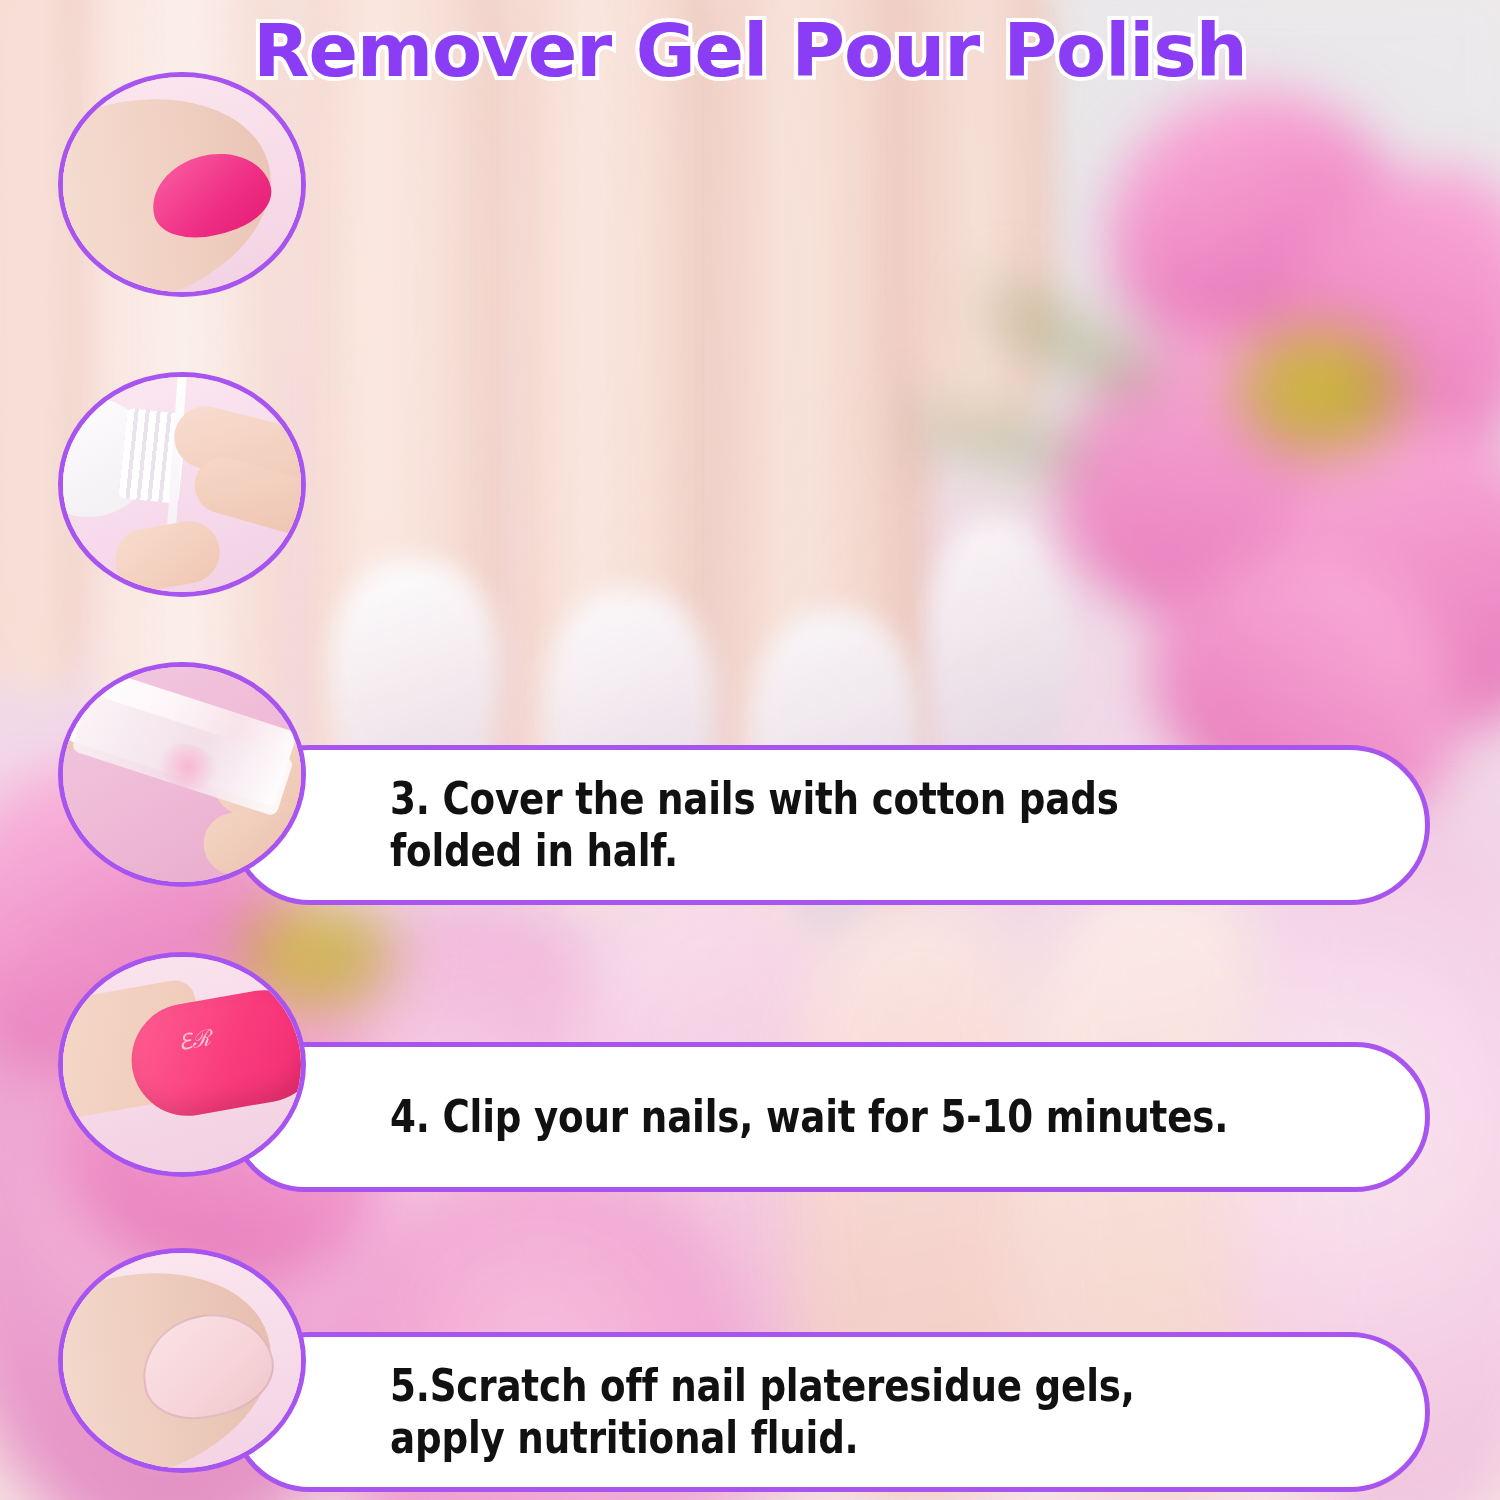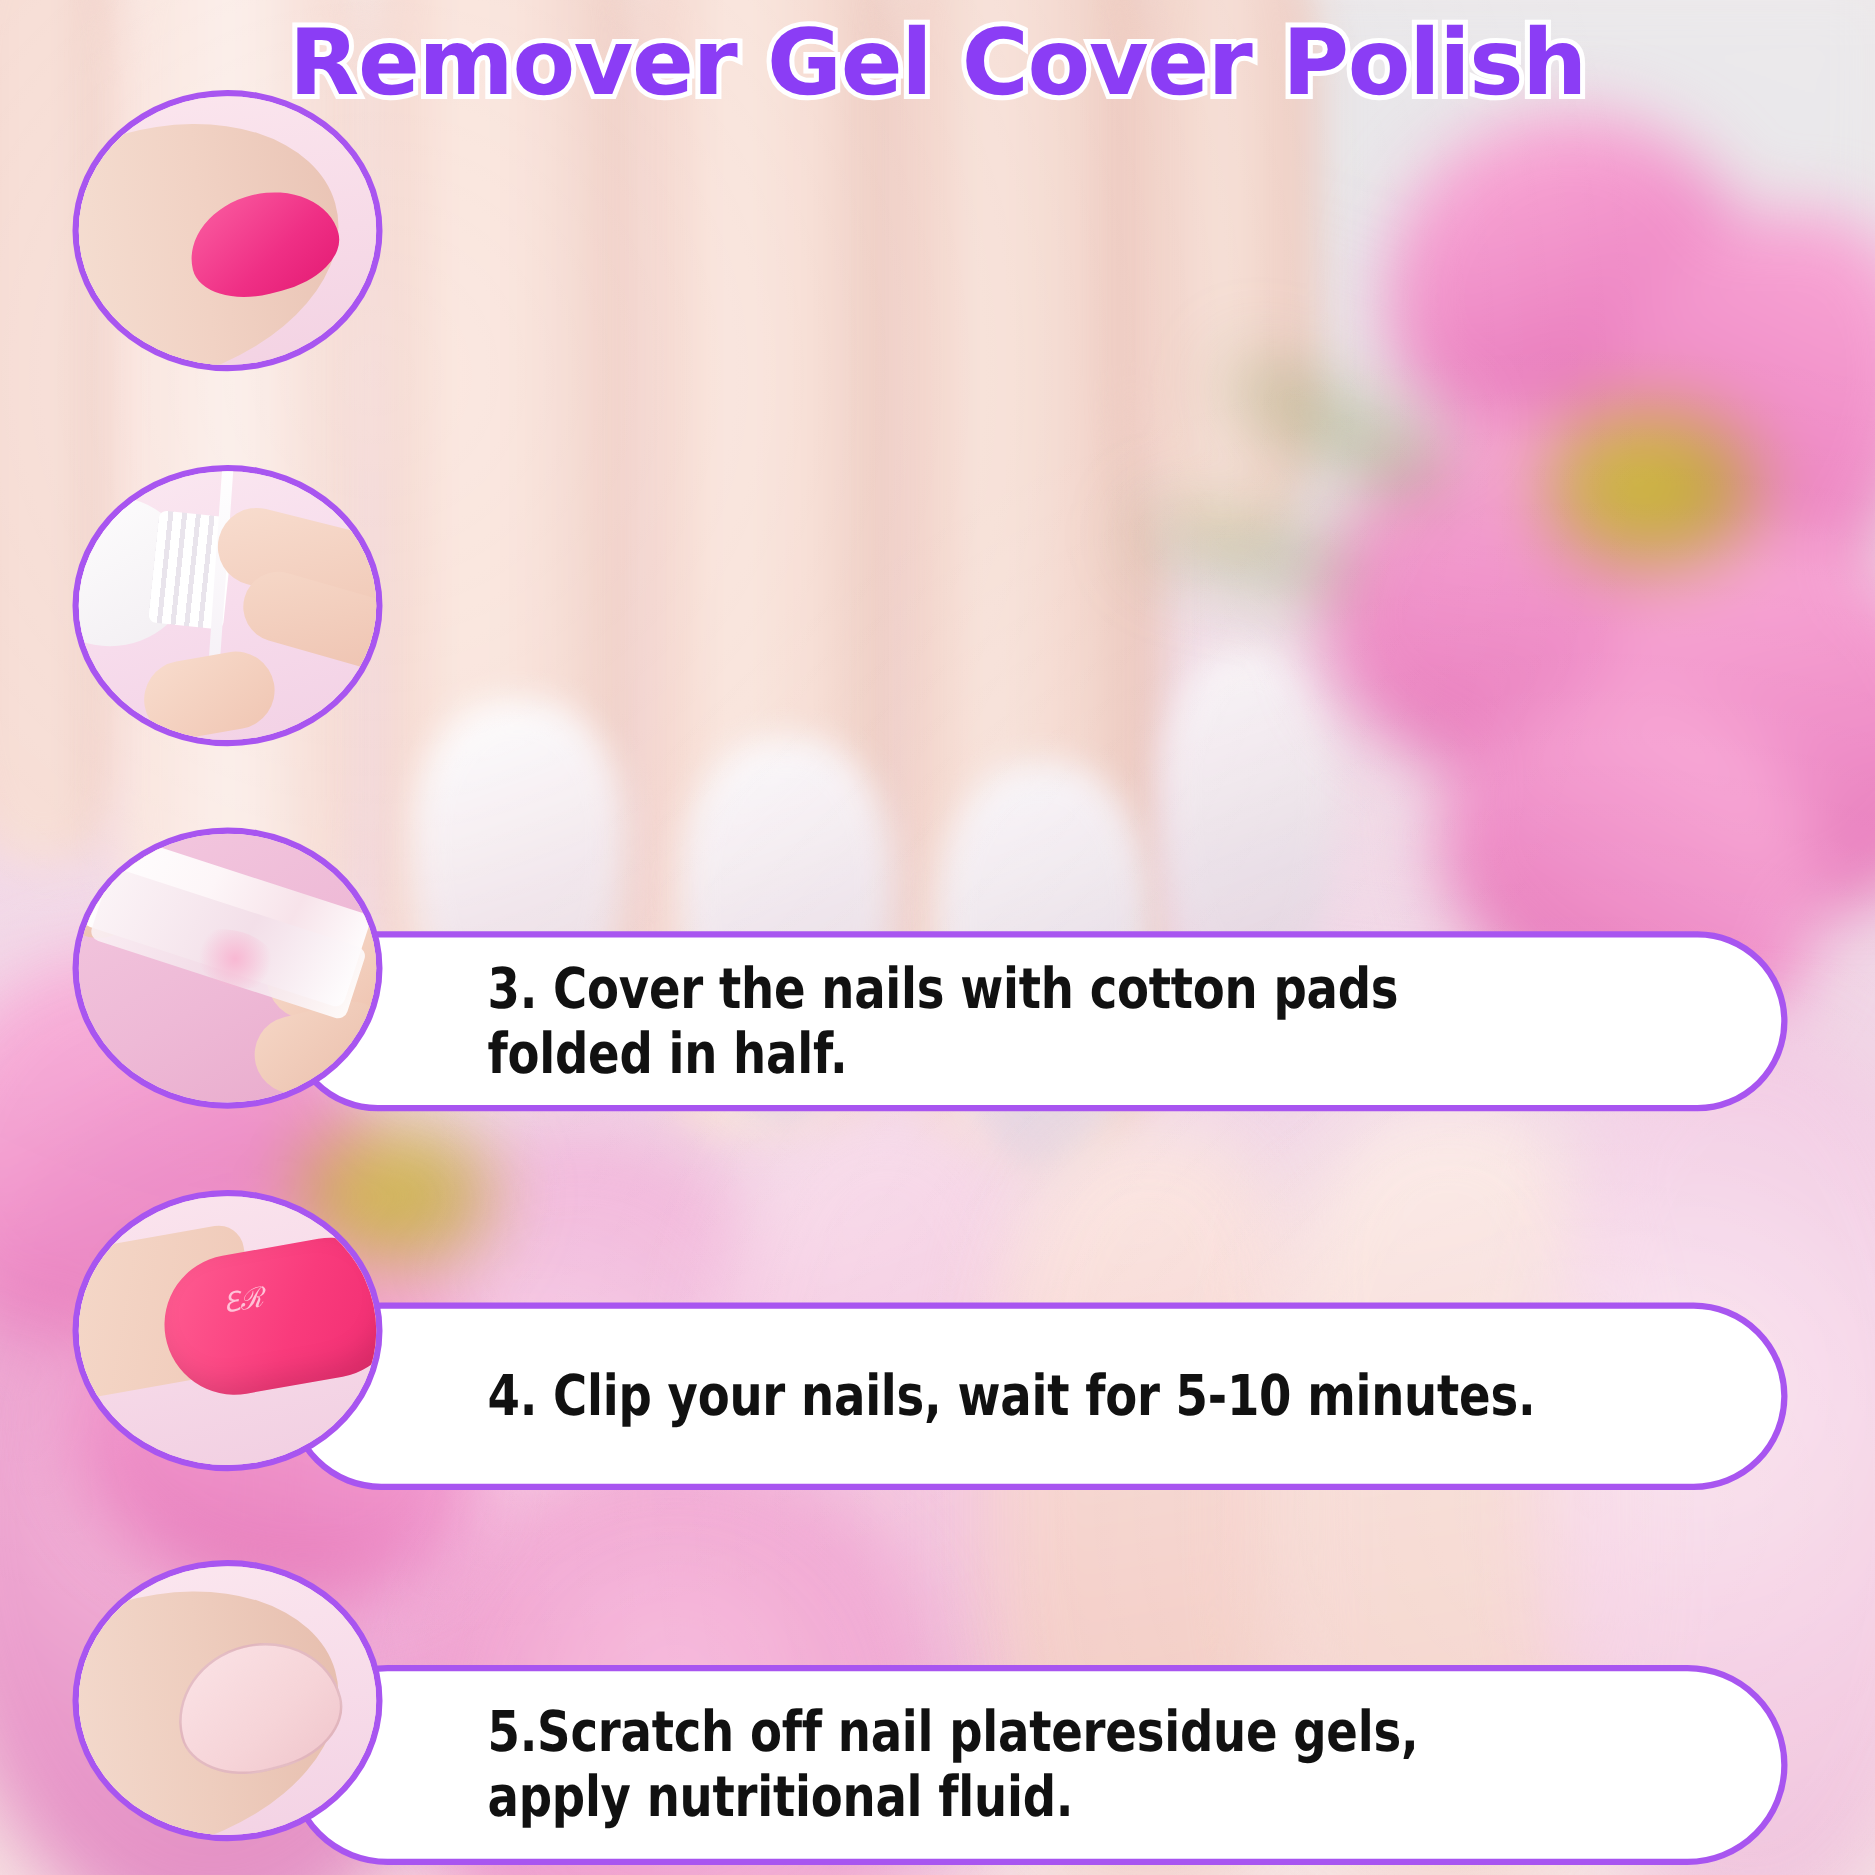--- a/index.html
+++ b/index.html
@@ -175,21 +175,21 @@
       <div class="petal" style="left:-80px;top:760px;width:360px;height:300px;transform:rotate(-25deg);opacity:.9;"></div>
       <div class="petal" style="left:60px;top:980px;width:330px;height:300px;transform:rotate(15deg);opacity:.85;"></div>
       <div class="fcenter" style="left:240px;top:900px;width:150px;height:110px;opacity:.9;"></div>
     </div>
 
     <div class="bg-soft"></div>
   </div>
 
   <div class="content">
 
-    <div class="title">Remover Gel Cover Polish</div>
+    <div class="title">Remover Gel Pour Polish</div>
 
     <div class="circle" style="left:58px;top:72px;width:248px;height:225px;">
       <div class="photo">
         <div class="skin-bg"></div>
         <div class="finger-shape" style="left:-40px;top:20px;width:250px;height:200px;border-radius:0 60% 60% 0/0 50% 50% 0;transform:rotate(-16deg);"></div>
         <div class="nail-shape" style="left:88px;top:78px;width:120px;height:80px;background:linear-gradient(150deg,#fb5fa2,#ef2f85 60%,#e41b74);transform:rotate(-14deg);"></div>
       </div>
     </div>
 
     <div class="circle" style="left:58px;top:372px;width:248px;height:225px;">
@@ -197,21 +197,21 @@
         <div class="skin-bg" style="background:linear-gradient(160deg,#fbe9f1,#f7dcec 50%,#f2d0e4);"></div>
         <div style="position:absolute;left:-40px;top:20px;width:130px;height:120px;border-radius:50%;background:linear-gradient(150deg,#ffffff,#f2eef2);"></div>
         <div style="position:absolute;left:60px;top:34px;width:60px;height:90px;background:repeating-linear-gradient(90deg,#ffffff 0 7px,#e9e4ec 7px 11px);border-radius:6px;transform:rotate(6deg);"></div>
         <div style="position:absolute;left:108px;top:-6px;width:9px;height:200px;background:linear-gradient(180deg,#ffffff,#f4eef5);border-radius:6px;transform:rotate(4deg);"></div>
         <div style="position:absolute;left:110px;top:40px;width:150px;height:62px;border-radius:40px;background:linear-gradient(150deg,#f8ddcf,#f0c8b6);transform:rotate(14deg);"></div>
         <div style="position:absolute;left:130px;top:92px;width:140px;height:56px;border-radius:40px;background:linear-gradient(150deg,#f6d8c8,#eec2b0);transform:rotate(16deg);"></div>
         <div style="position:absolute;left:52px;top:148px;width:105px;height:62px;border-radius:44px;background:linear-gradient(150deg,#f8dccd,#f0c6b3);transform:rotate(-10deg);"></div>
       </div>
     </div>
 
-    <div class="bubble" style="left:230px;top:745px;width:1200px;height:144px;">
+    <div class="bubble" style="left:230px;top:745px;width:1200px;height:160px;">
       <div class="bubble-text">3. Cover the nails with cotton pads
 folded in half.</div>
     </div>
     <div class="circle" style="left:58px;top:662px;width:248px;height:225px;">
       <div class="photo">
         <div class="skin-bg" style="background:linear-gradient(150deg,#f3c9e0,#eeb9d6 55%,#e8a9cb);"></div>
         <div style="position:absolute;left:-20px;top:10px;width:90px;height:70px;border-radius:40px;background:linear-gradient(150deg,#f5d6c6,#e9bca9);transform:rotate(-20deg);"></div>
         <div style="position:absolute;left:150px;top:78px;width:110px;height:66px;border-radius:40px;background:linear-gradient(150deg,#f8dccc,#eec3b0);transform:rotate(-12deg);"></div>
         <div style="position:absolute;left:140px;top:140px;width:110px;height:62px;border-radius:40px;background:linear-gradient(150deg,#f5d5c4,#eabfac);transform:rotate(-14deg);"></div>
         <div style="position:absolute;left:8px;top:30px;width:220px;height:78px;border-radius:8px;background:linear-gradient(100deg,#ffffff,#fdf6f8 40%,#f7e3ea 70%,#ffffff);transform:rotate(18deg);"></div>

